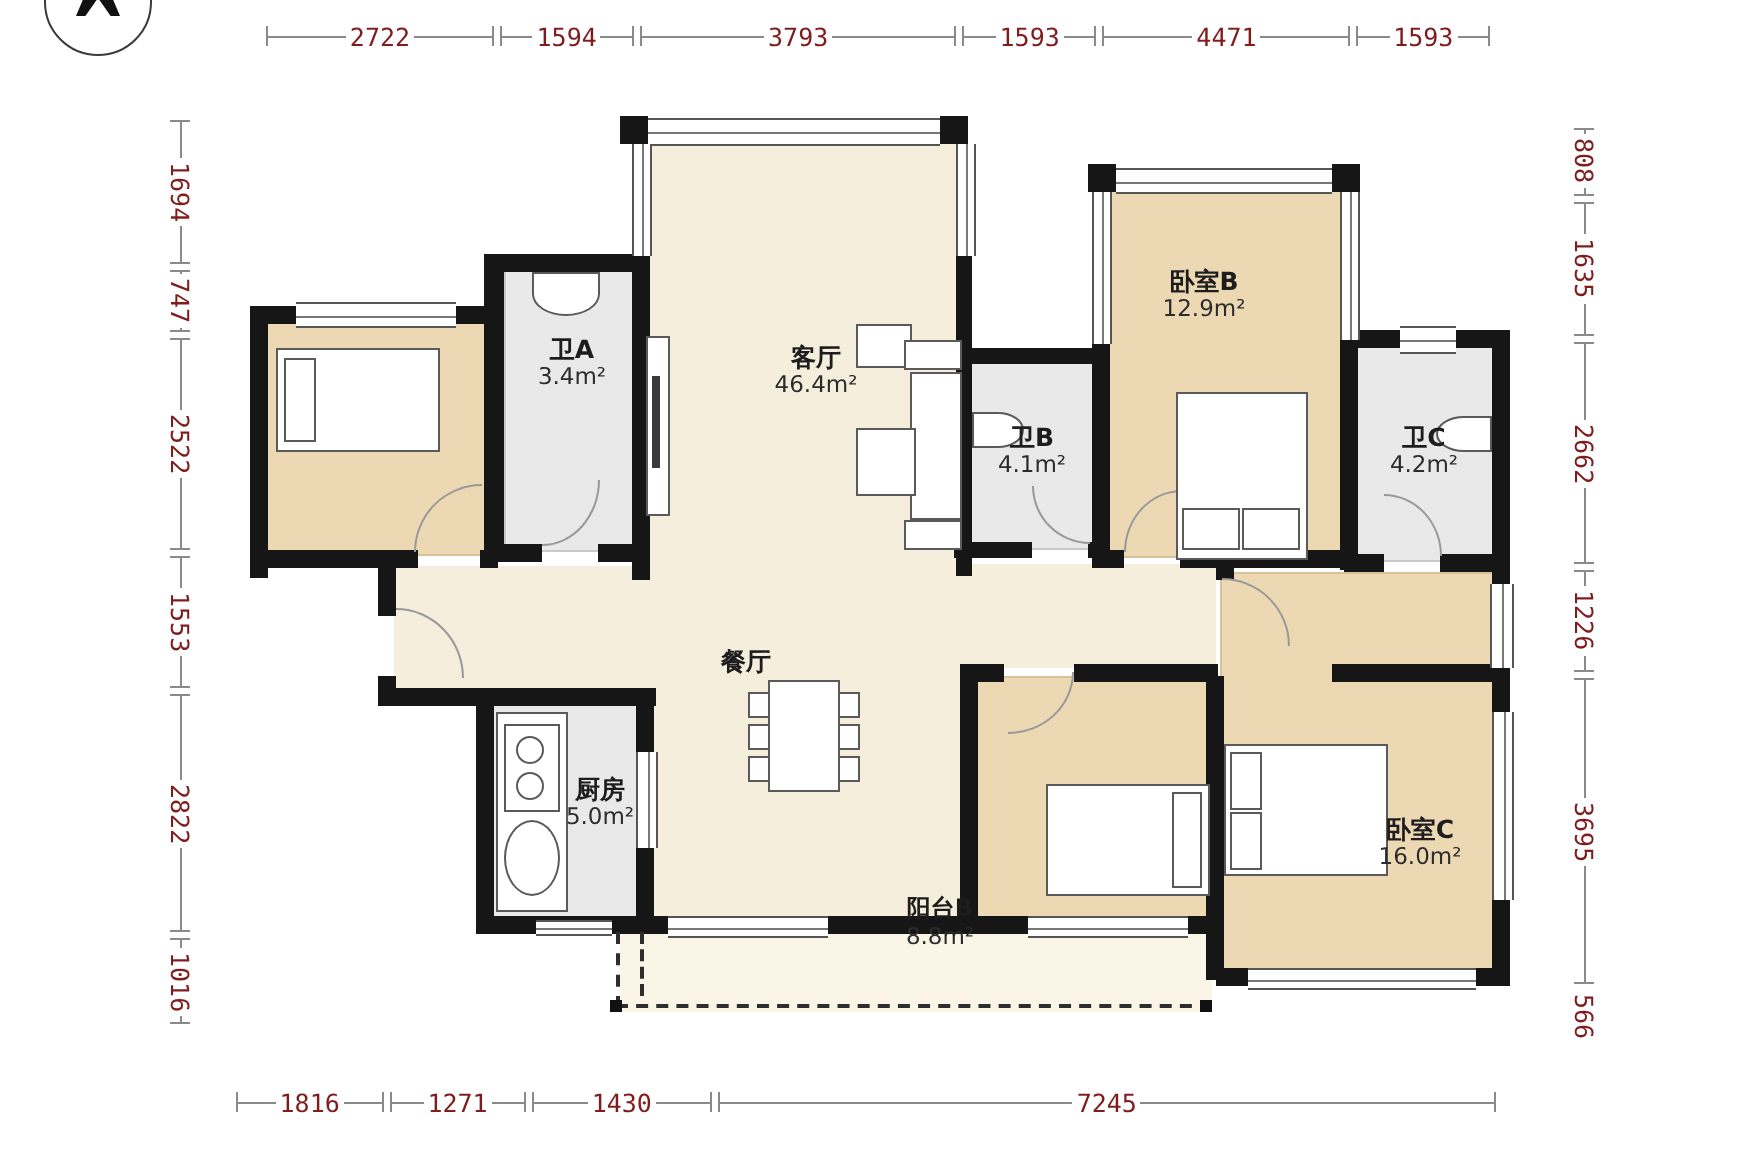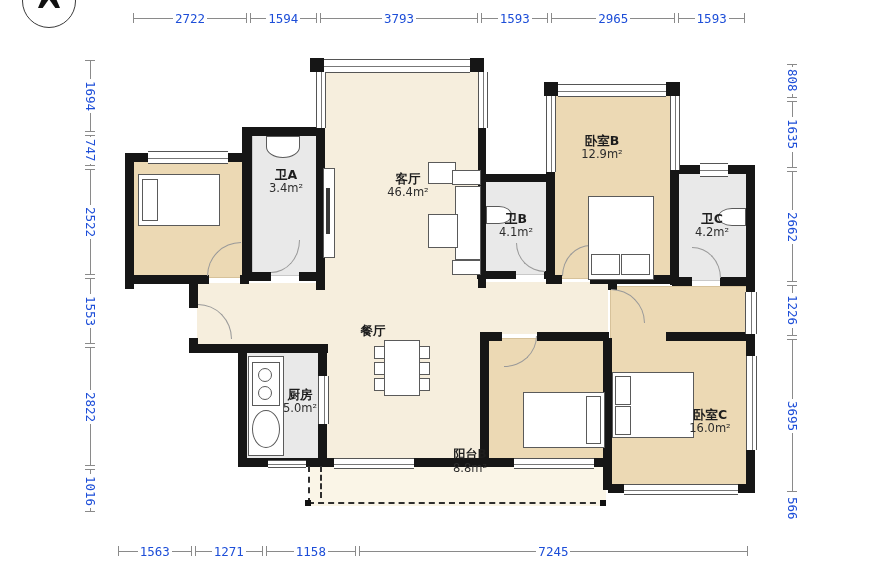--- a/index.html
+++ b/index.html
@@ -33,21 +33,21 @@
   .dimrun.vert{flex-direction:column;}
   .seg{position:relative;flex-basis:0;display:flex;align-items:center;justify-content:center;overflow:visible;}
   .seg i{position:absolute;background:#8a8a8a;}
   .seg.h i{left:0;right:0;top:50%;height:1px;}
   .seg.v i{top:0;bottom:0;left:50%;width:1px;}
   .seg.h::before,.seg.h::after{content:'';position:absolute;top:50%;transform:translateY(-50%);width:1px;height:10px;background:#8a8a8a;}
   .seg.h::before{left:0;}.seg.h::after{right:0;}
   .seg.v::before,.seg.v::after{content:'';position:absolute;left:50%;transform:translateX(-50%);height:1px;width:10px;background:#8a8a8a;}
   .seg.v::before{top:0;}.seg.v::after{bottom:0;}
   .seg span{position:relative;z-index:1;background:#fff;font-family:"DejaVu Sans Mono",monospace;
-            font-size:12.5px;color:#1d4ed8;padding:0 2px;white-space:nowrap;}
+            font-size:12.5px;color:#7f1d1d;padding:0 2px;white-space:nowrap;}
   .seg.v span{writing-mode:vertical-rl;padding:2px 0;}
   
   #compass{position:absolute;left:22px;top:-26px;width:52px;height:52px;border:1.6px solid #3a3a3a;border-radius:50%;}
   #compass .tri{position:absolute;left:50%;top:7px;transform:translateX(-50%);width:0;height:0;
       border-left:11px solid transparent;border-right:11px solid transparent;border-bottom:26px solid #111;}
   #compass .notch{position:absolute;left:50%;top:24px;transform:translateX(-50%);width:0;height:0;
       border-left:7px solid transparent;border-right:7px solid transparent;border-bottom:10px solid #fff;}
   .dash-h{position:absolute;border-top:2px dashed #2e2e2e;}
   .dash-v{position:absolute;border-left:2px dashed #2e2e2e;}
   .dot{position:absolute;width:6px;height:6px;background:#111;}
@@ -238,39 +238,39 @@
       <div class="seg h" style="flex-grow: 3793;">
         <i></i>
         <span>3793</span>
       </div>
       <div class="seg h" style="flex-grow: 1593;">
         <i></i>
         <span>1593</span>
       </div>
       <div class="seg h" style="flex-grow: 2965;">
         <i></i>
-        <span>2965</span>
+        <span>4471</span>
       </div>
       <div class="seg h" style="flex-grow: 1593;">
         <i></i>
         <span>1593</span>
       </div>
     </div>
   <div class="dimrun" style="left:118px;top:541px;width:630px;height:20px;">
       <div class="seg h" style="flex-grow: 1371;">
         <i></i>
-        <span>1563</span>
+        <span>1816</span>
       </div>
       <div class="seg h" style="flex-grow: 1271;">
         <i></i>
         <span>1271</span>
       </div>
       <div class="seg h" style="flex-grow: 1674;">
         <i></i>
-        <span>1158</span>
+        <span>1430</span>
       </div>
       <div class="seg h" style="flex-grow: 7245;">
         <i></i>
         <span>7245</span>
       </div>
     </div>
   <div class="dimrun vert" style="left:80px;top:60px;width:20px;height:452px;">
       <div class="seg v" style="flex-grow: 1694;">
         <i></i>
         <span>1694</span>

